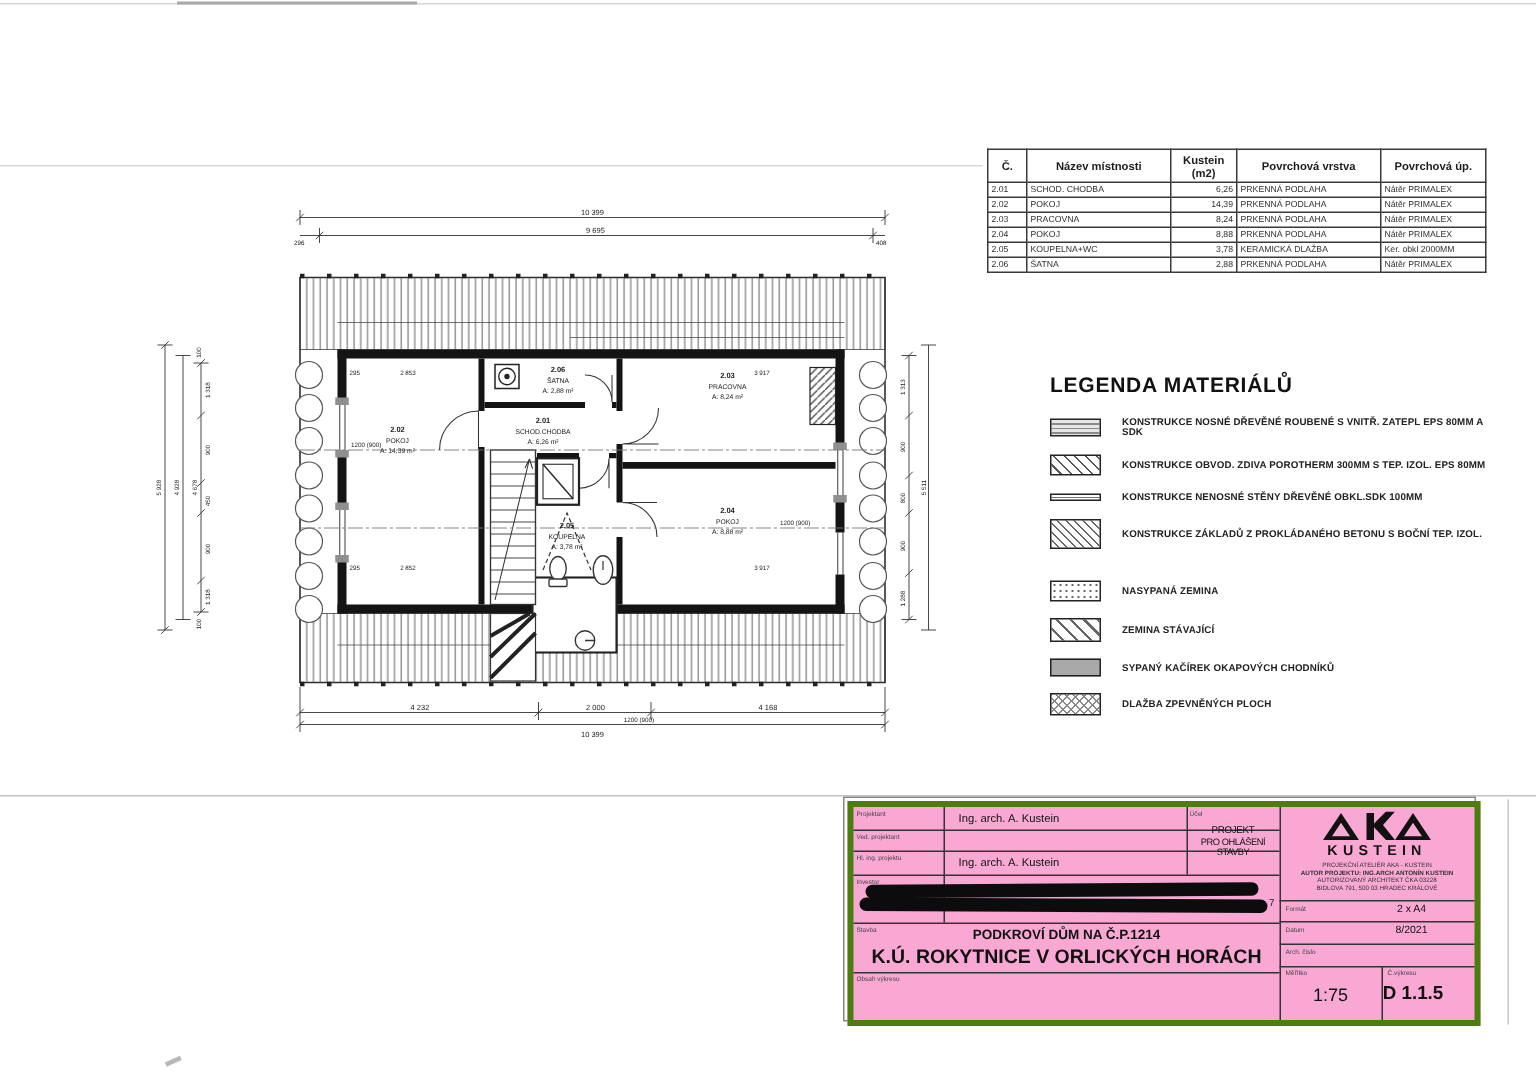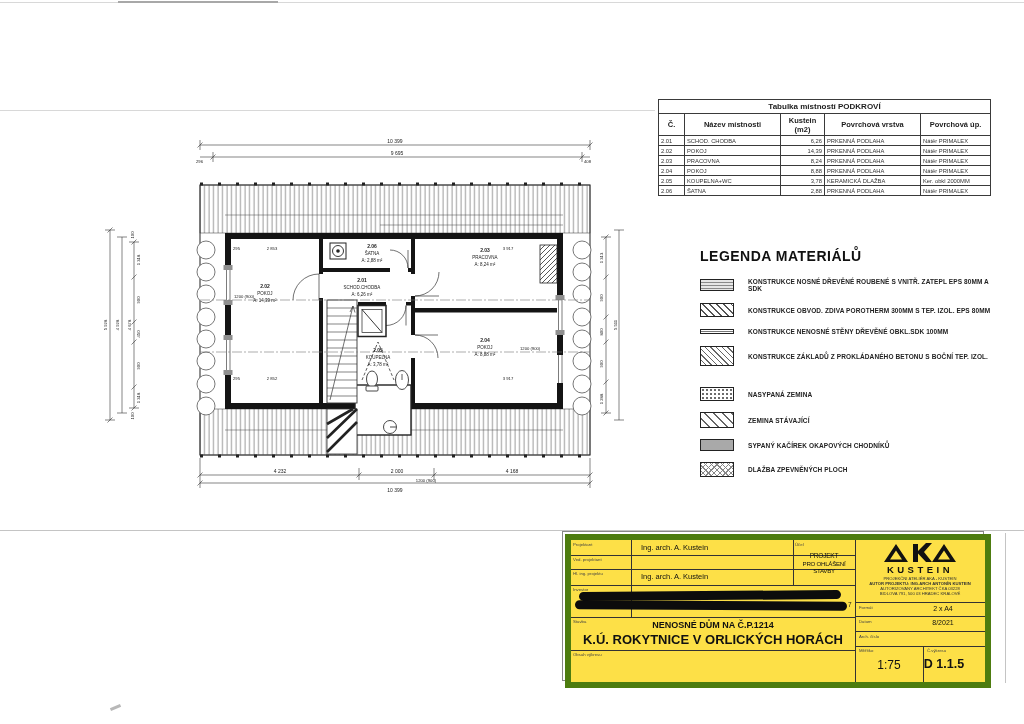--- a/index.html
+++ b/index.html
@@ -33,22 +33,22 @@
   .sw-cross{height:15px;background:
      repeating-linear-gradient(45deg,transparent 0 3px,#888 3px 4px),
      repeating-linear-gradient(-45deg,#fff 0 3px,#888 3px 4px);}
   .li span{font-size:6.5px;font-weight:bold;color:#222;letter-spacing:0.1px;}
   .gap{height:10px;}
   
   .floornote{position:absolute;left:700px;top:508px;width:304px;text-align:right;
              font-size:10.5px;font-weight:bold;color:#111;}
   
   .tb-outer{position:absolute;left:562px;top:531px;width:420px;height:148px;border:1px solid #888;}
-  .tb{position:absolute;left:565px;top:534px;width:414px;height:142px;border:6px solid #4d7c0f;
-      background:#fde047;box-sizing:content-box;}
+  .tb{position:absolute;left:565px;top:534px;width:414px;height:142px;border:4px solid #4d7c0f;
+      background:#f9a8d4;box-sizing:content-box;}
   .tb .ln{position:absolute;background:#333;}
   .tb .lbl{position:absolute;font-size:4.3px;color:#444;}
   .tb .val{position:absolute;font-size:7.5px;color:#111;}
   .tb .ctr{text-align:center;}
   .bar{position:absolute;background:#0c0c0c;border-radius:5px;}
   .klogo-text{position:absolute;font-weight:bold;font-size:9.5px;letter-spacing:3.5px;text-align:center;color:#111;}
   .ktiny{position:absolute;font-size:4.2px;line-height:5px;text-align:center;color:#333;width:130px;}
   
   .plan{position:absolute;left:90px;top:130px;}
   .plan text{font-family:"Liberation Sans",sans-serif;fill:#222;}
@@ -70,23 +70,20 @@
 
 <table class="rtab">
   <colgroup>
         <col style="width:26px">
         <col style="width:96px">
         <col style="width:44px">
         <col style="width:96px">
         <col style="width:70px">
       </colgroup>
   <thead>
-    <tr>
-          <th class="ttl" colspan="5">Tabulka místností PODKROVÍ</th>
-        </tr>
     <tr>
       <th>Č.</th>
       <th>Název místnosti</th>
       <th>Kustein (m2)</th>
       <th>Povrchová vrstva</th>
       <th>Povrchová úp.</th>
     </tr>
   </thead>
   <tbody>
     <tr>
@@ -409,21 +406,21 @@
   <div class="lbl" style="left:2px;top:17px;">Ved. projektant</div>
   <div class="lbl" style="left:2px;top:31px;">Hl. ing. projektu</div>
   <div class="val" style="left:70px;top:32px;">Ing. arch. A. Kustein</div>
 
   <div class="lbl" style="left:2px;top:47px;">Investor</div>
   <div class="bar" style="left:8px;top:51px;width:262px;height:9px;transform:rotate(-0.4deg);"></div>
   <div class="bar" style="left:4px;top:61px;width:272px;height:9px;transform:rotate(0.3deg);"></div>
   <div class="abs" style="left:277px;top:61px;font-size:6.5px;">7</div>
 
   <div class="lbl" style="left:2px;top:79px;">Stavba</div>
-  <div class="val ctr" style="left:0;top:80px;width:284px;font-size:9px;font-weight:bold;">NENOSNÉ DŮM NA Č.P.1214</div>
+  <div class="val ctr" style="left:0;top:80px;width:284px;font-size:9px;font-weight:bold;">PODKROVÍ DŮM NA Č.P.1214</div>
   <div class="val ctr" style="left:0;top:92px;width:284px;font-size:13px;font-weight:bold;">K.Ú. ROKYTNICE V ORLICKÝCH HORÁCH</div>
 
   <div class="lbl" style="left:2px;top:112px;">Obsah výkresu</div>
 
   <div class="lbl" style="left:224px;top:2px;">Účel</div>
   <div class="val ctr" style="left:222px;top:12px;width:62px;font-size:6.5px;letter-spacing:-0.2px;">PROJEKT</div>
   <div class="val ctr" style="left:221px;top:20px;width:64px;font-size:6.2px;letter-spacing:-0.3px;">PRO OHLÁŠENÍ STAVBY</div>
 
   <svg class="abs" style="left:312px;top:3px;" width="74" height="20" viewBox="0 0 74 20">
     <path fill="#111" fill-rule="evenodd" d="M1,19 L13,1 L25,19 Z M13,7.5 L7,16.5 L19,16.5 Z"></path>

